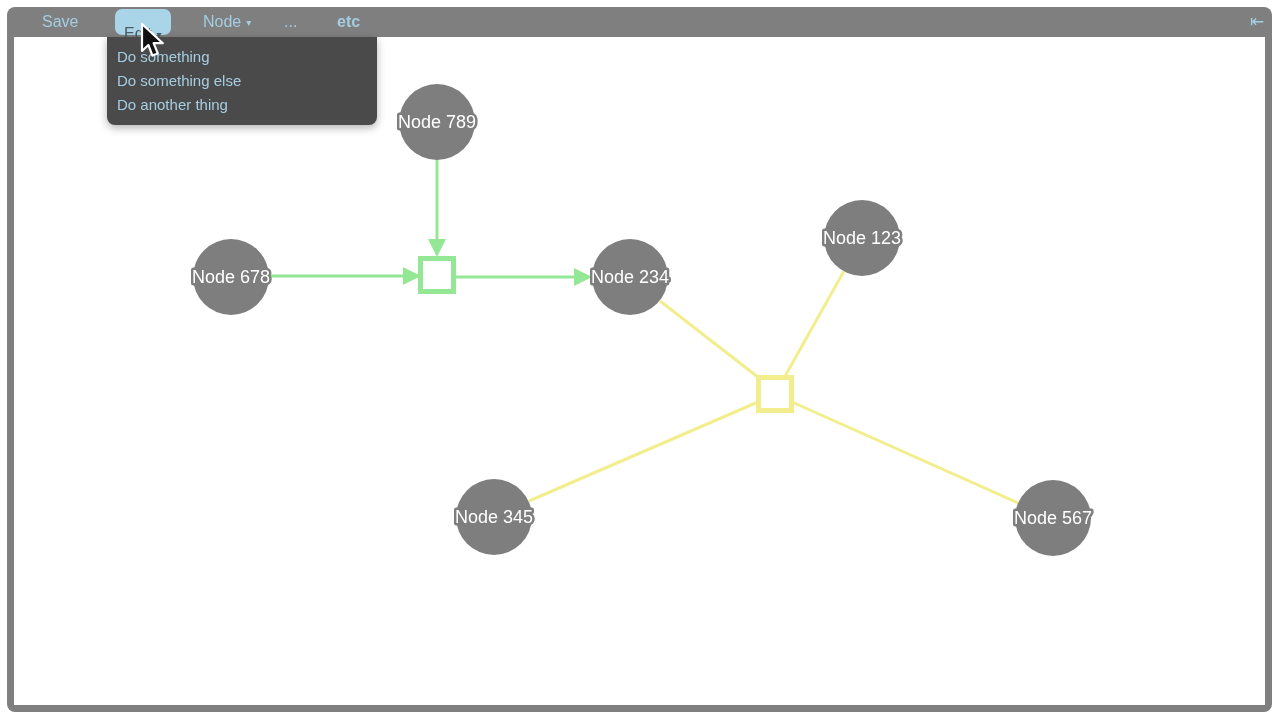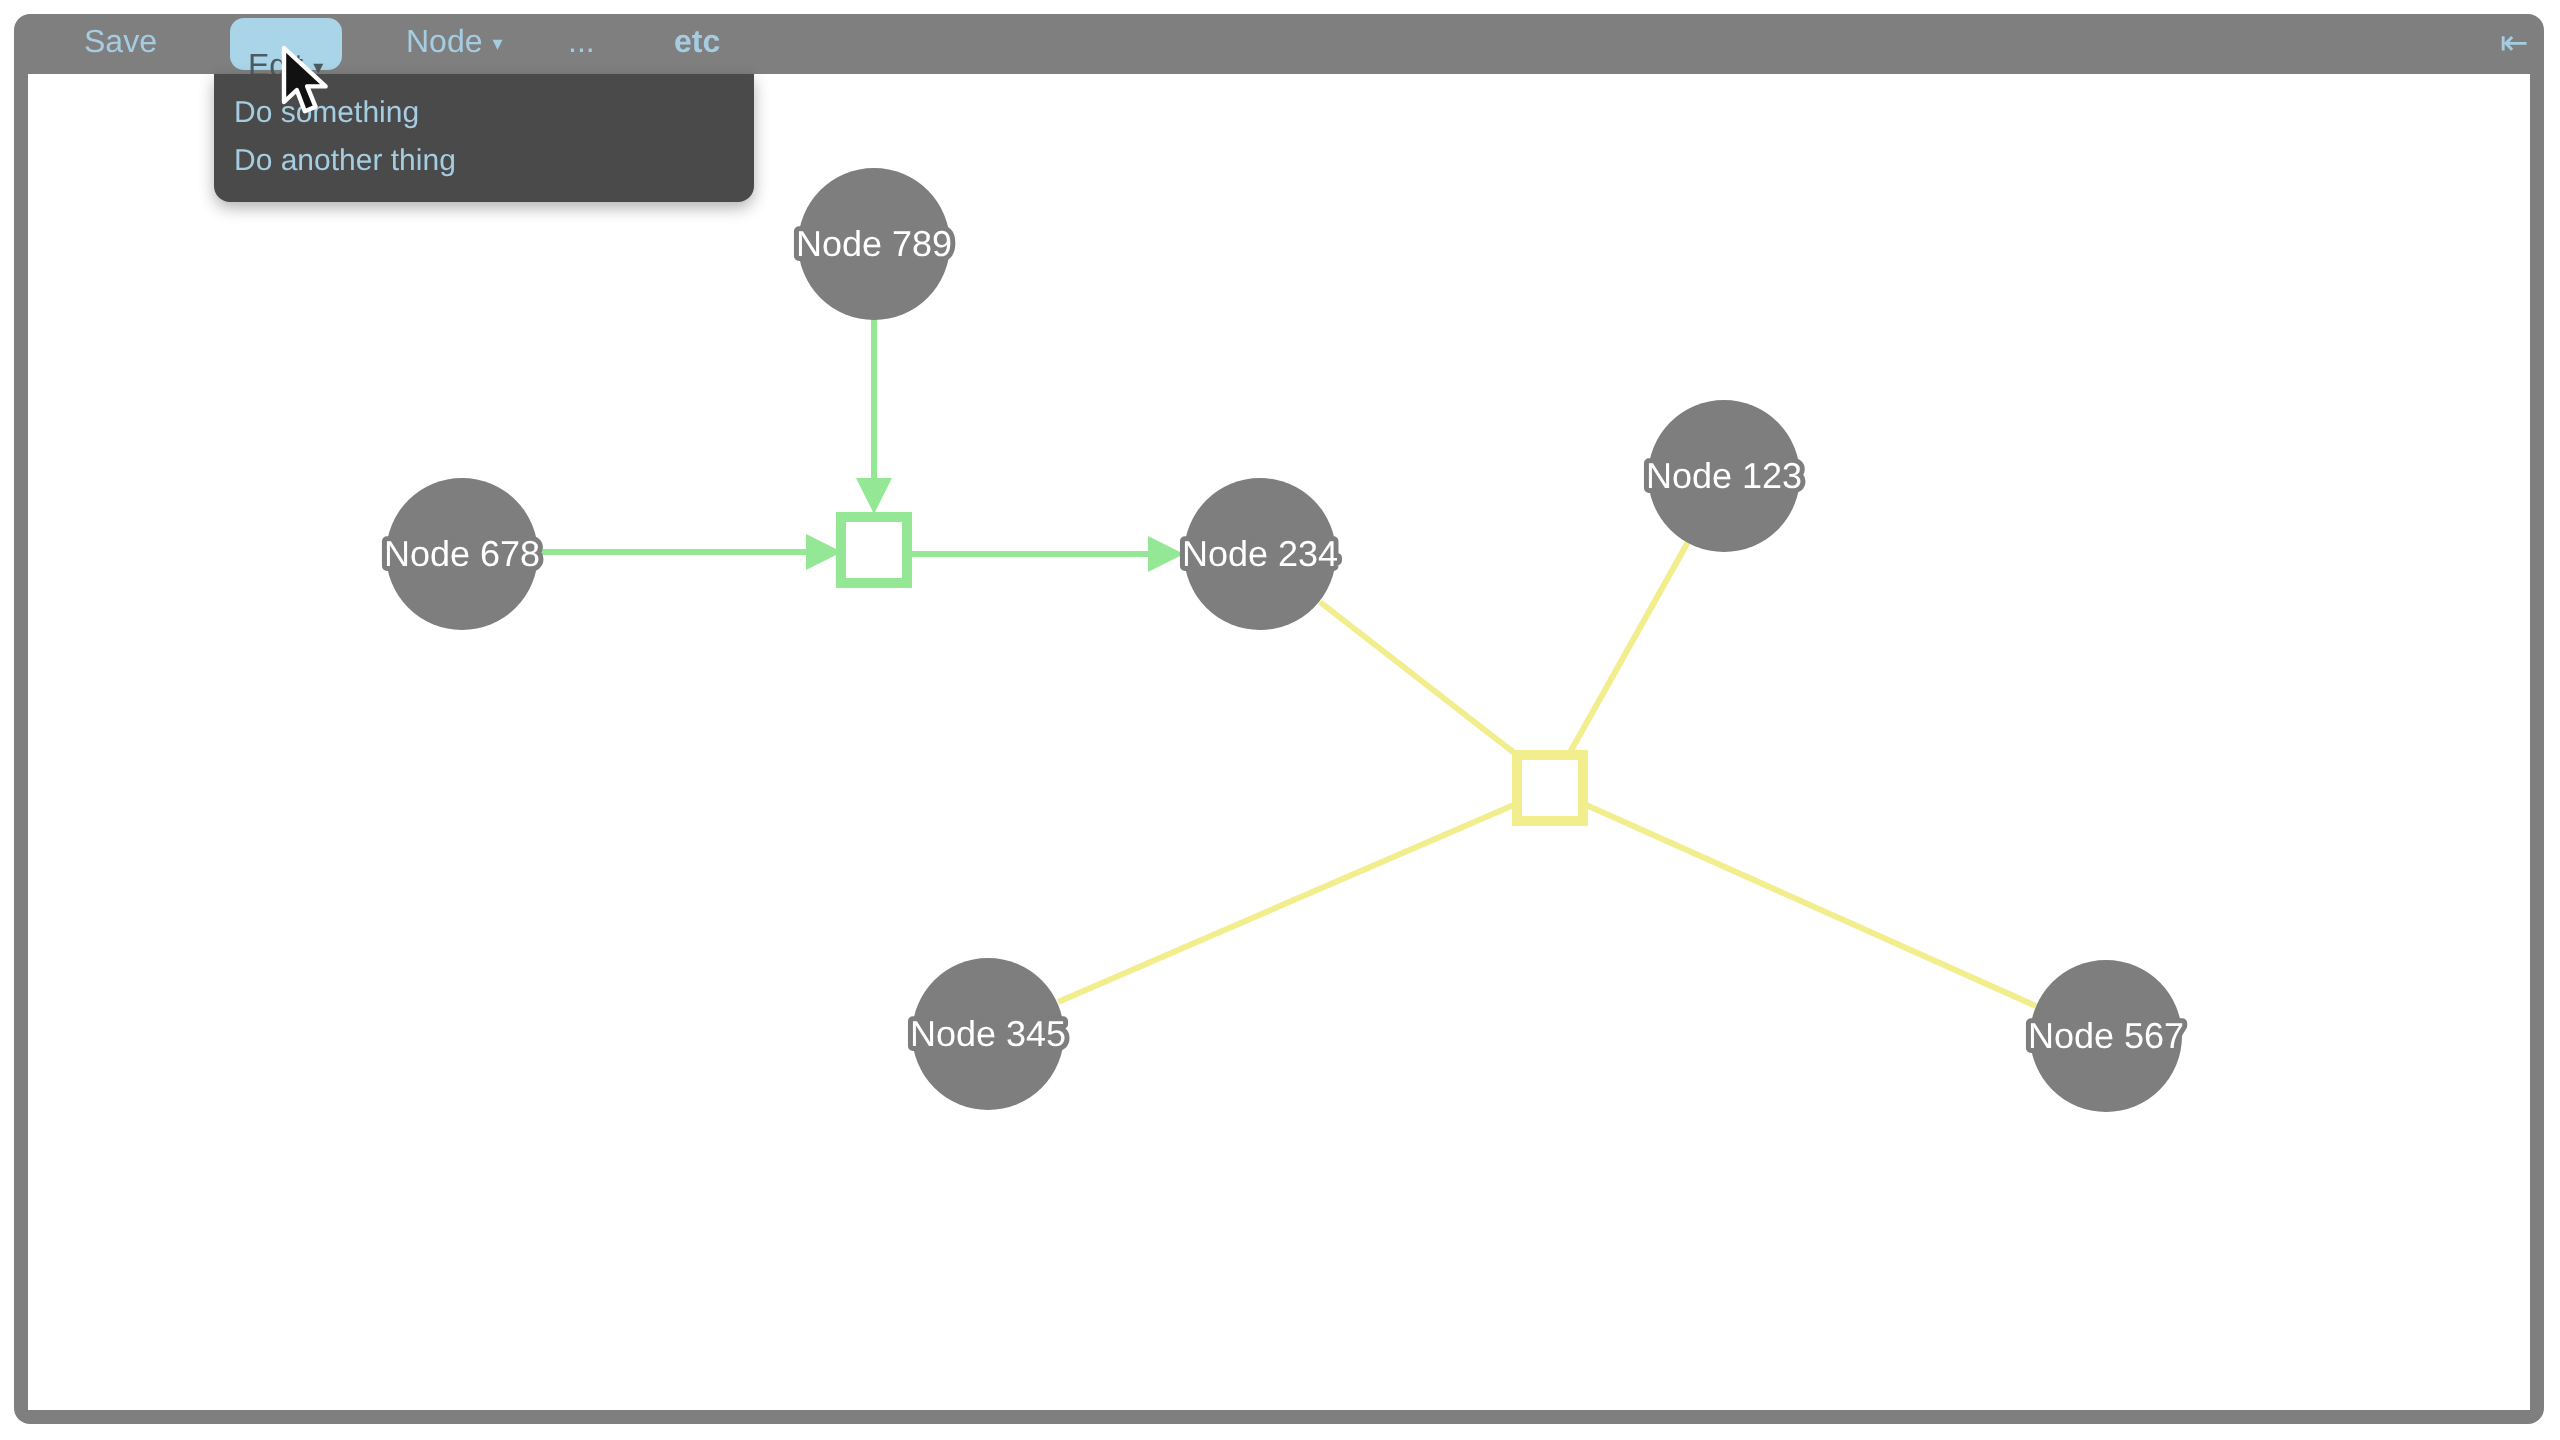--- a/index.html
+++ b/index.html
@@ -115,18 +115,19 @@
   <span class="menu-item mi-save">Save</span>
   <span class="menu-item mi-edit"><span>Edit</span><span class="caret">▾</span></span>
   <span class="menu-item mi-view"><span>Node</span><span class="caret">▾</span></span>
   <span class="menu-item mi-dots">...</span>
   <span class="menu-item mi-etc">etc</span>
   <span class="collapse-btn">⇤</span>
 </div>
 
 <div class="dropdown">
   <div class="dropdown-item">Do something</div>
+  <div class="dropdown-item">Do something else</div>
   <div class="dropdown-item">Do another thing</div>
 </div>
 
 <svg class="cursor" width="26" height="36" viewBox="0 0 13 18">
   <path d="M1 0.5 L1 14 L4.2 11 L6.2 16.3 L8.9 15.2 L6.8 10.1 L11.4 10.1 Z" fill="#111111" stroke="#ffffff" stroke-width="1.1" stroke-linejoin="round"></path>
 </svg>
 
 </body></html>

